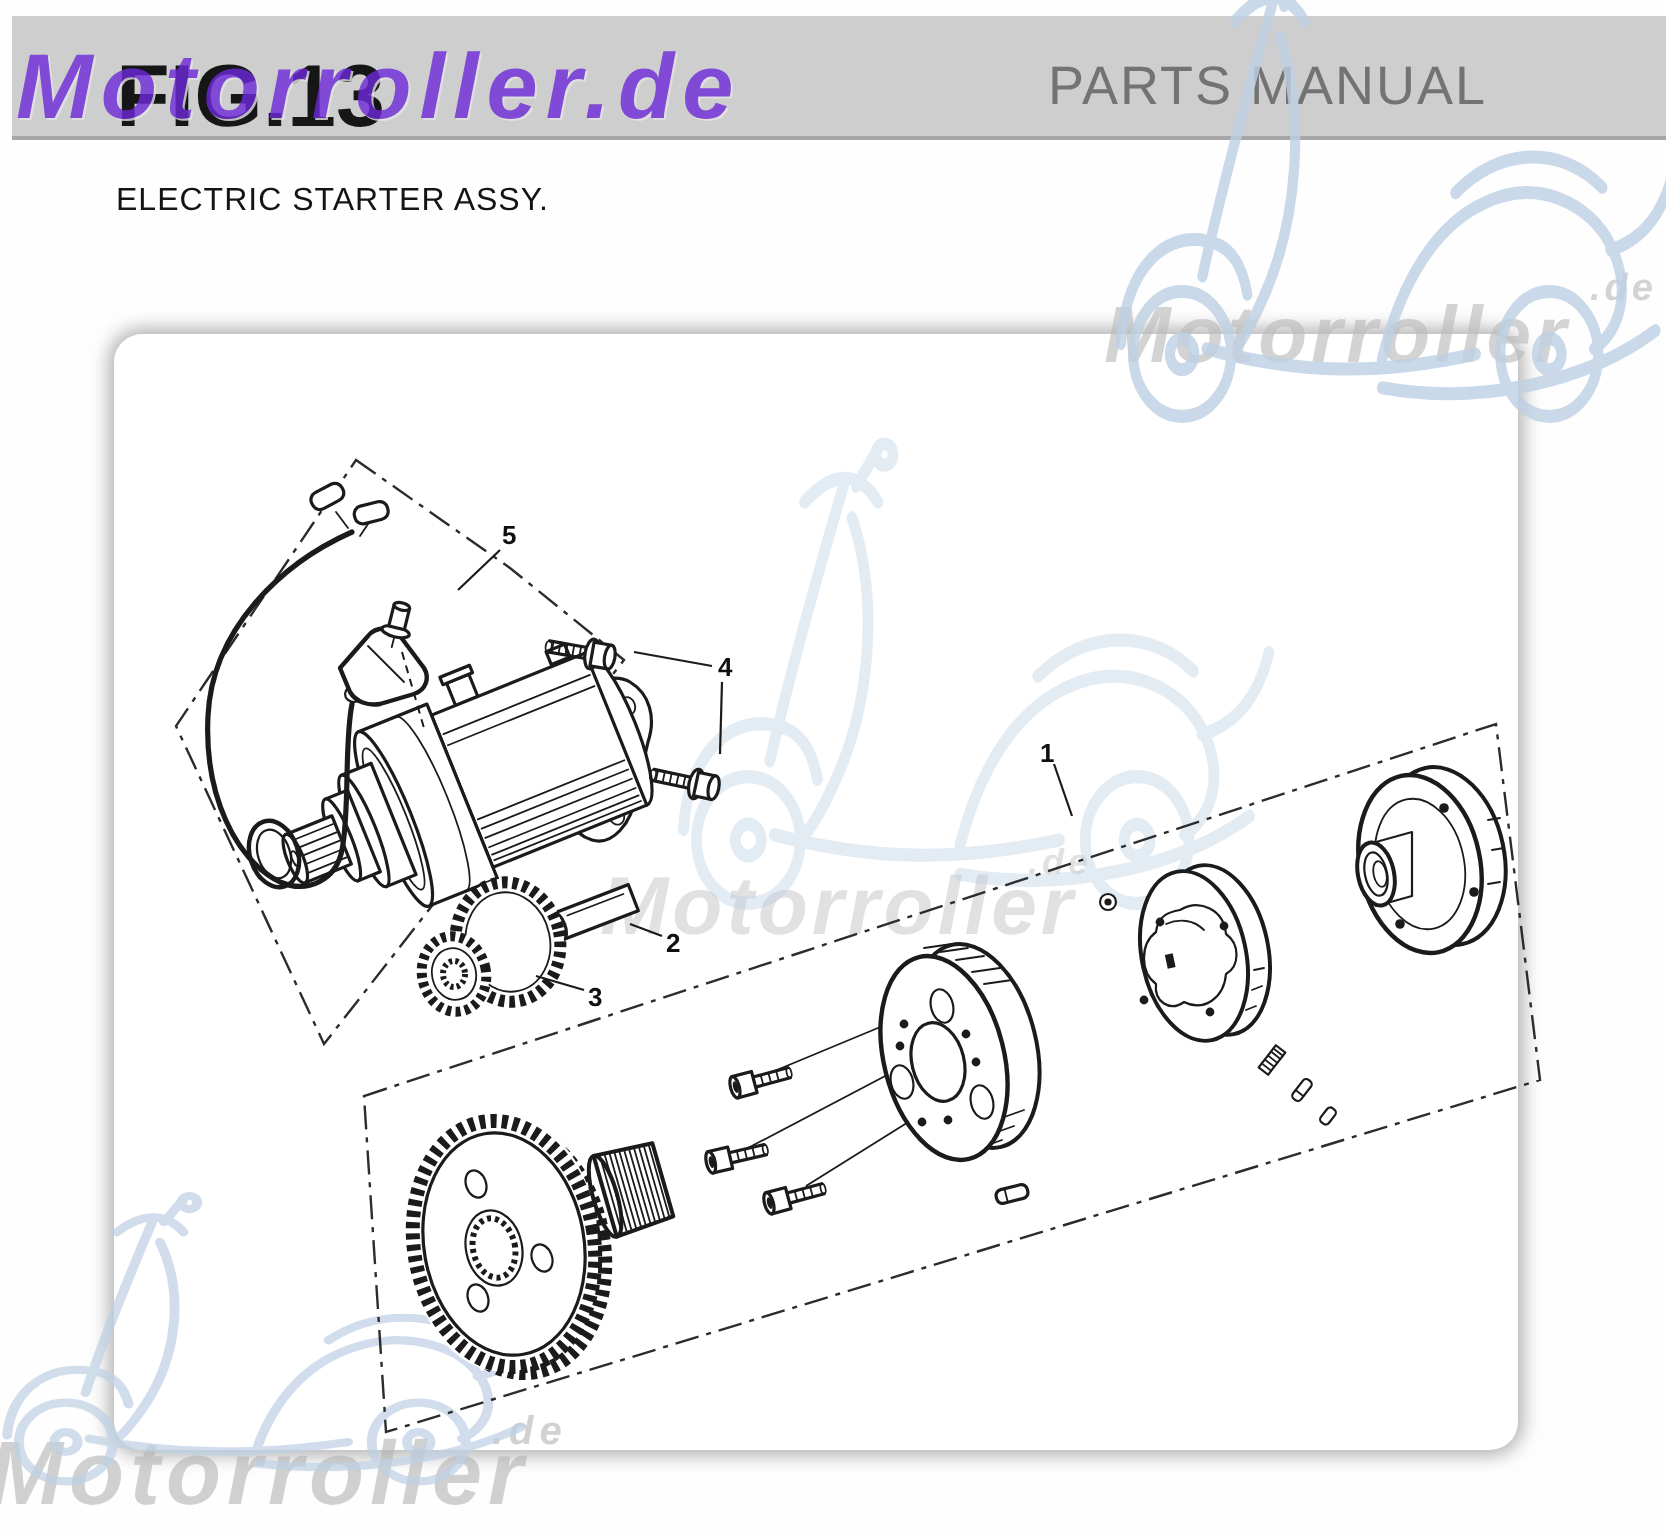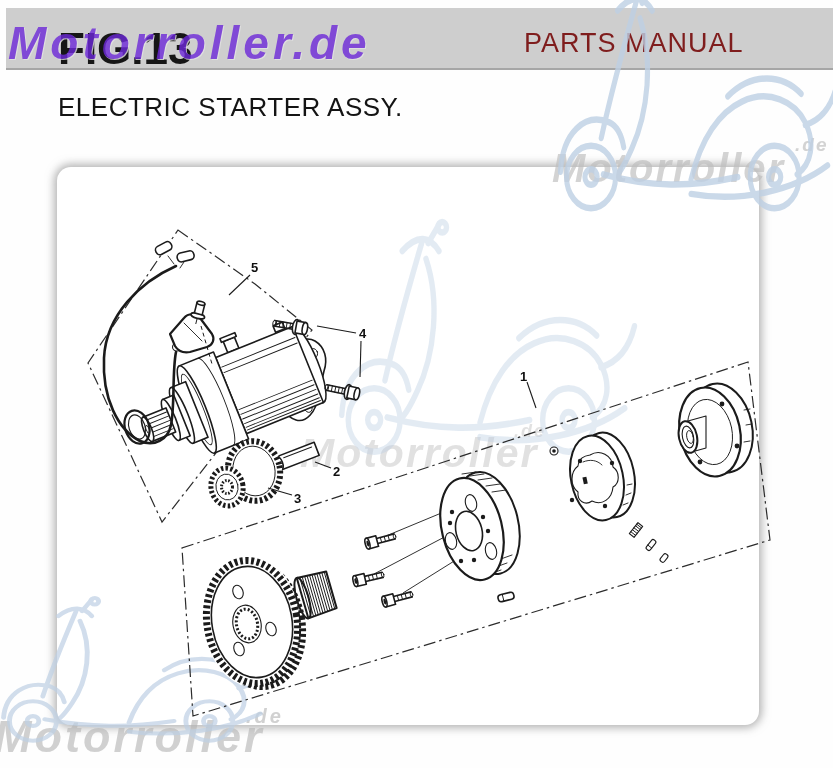--- a/index.html
+++ b/index.html
@@ -11,25 +11,25 @@
   .band{
     position:absolute;left:6px;top:8px;right:0;height:60px;
     background:#cecece;border-bottom:2px solid #a6a6a6;z-index:1;
   }
   .fig-label{
     position:absolute;left:58px;top:24px;z-index:2;
     font-size:44px;font-weight:bold;color:#161616;letter-spacing:0px;text-align:right;
   }
   .manual-label{
     position:absolute;left:524px;top:28px;z-index:2;
-    font-size:27px;color:#7f1d1d;letter-spacing:1px;
+    font-size:27px;color:#737373;letter-spacing:1px;
   }
   .page-title{
     position:absolute;left:58px;top:92px;z-index:2;
-    font-size:26px;color:#141414;letter-spacing:0.5px;
+    font-size:16px;color:#141414;letter-spacing:0.5px;
   }
   
   .content-box{
     position:absolute;left:57px;top:167px;width:702px;height:558px;
     background:#ffffff;border-radius:14px;z-index:3;
     box-shadow:0 0 9px 3px rgba(120,120,120,.55);
   }
   
   .wm{
     position:absolute;z-index:4;font-weight:bold;font-style:italic;

